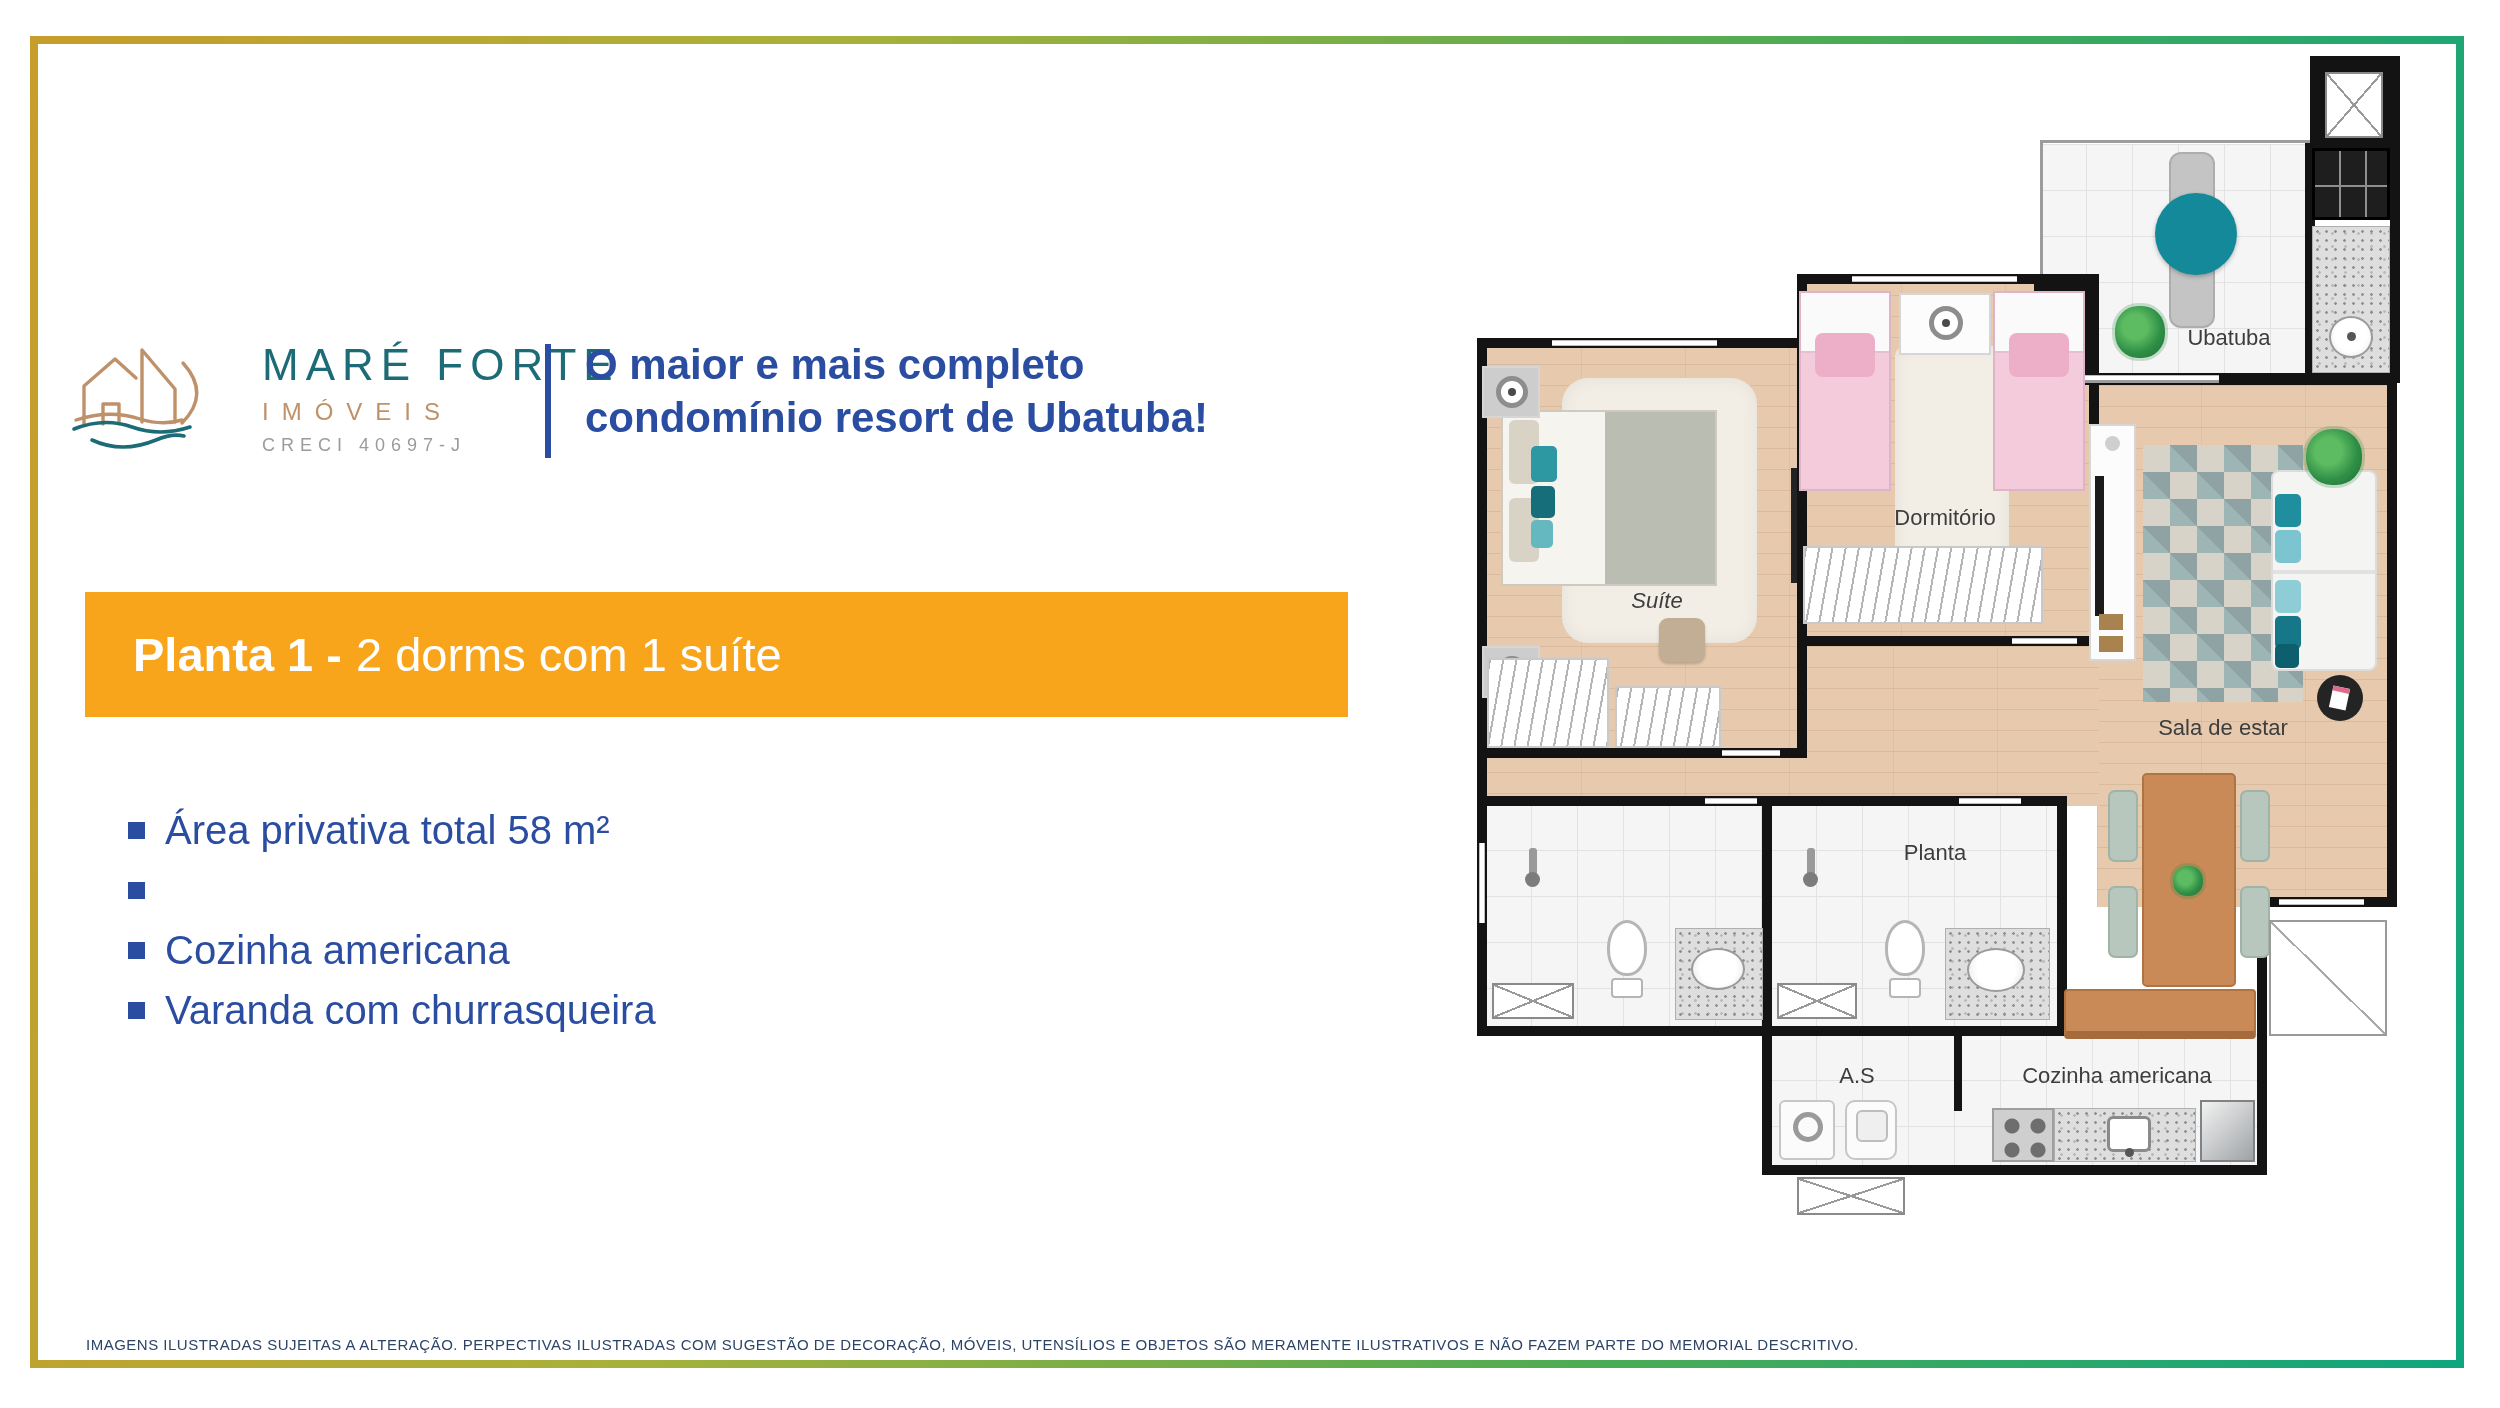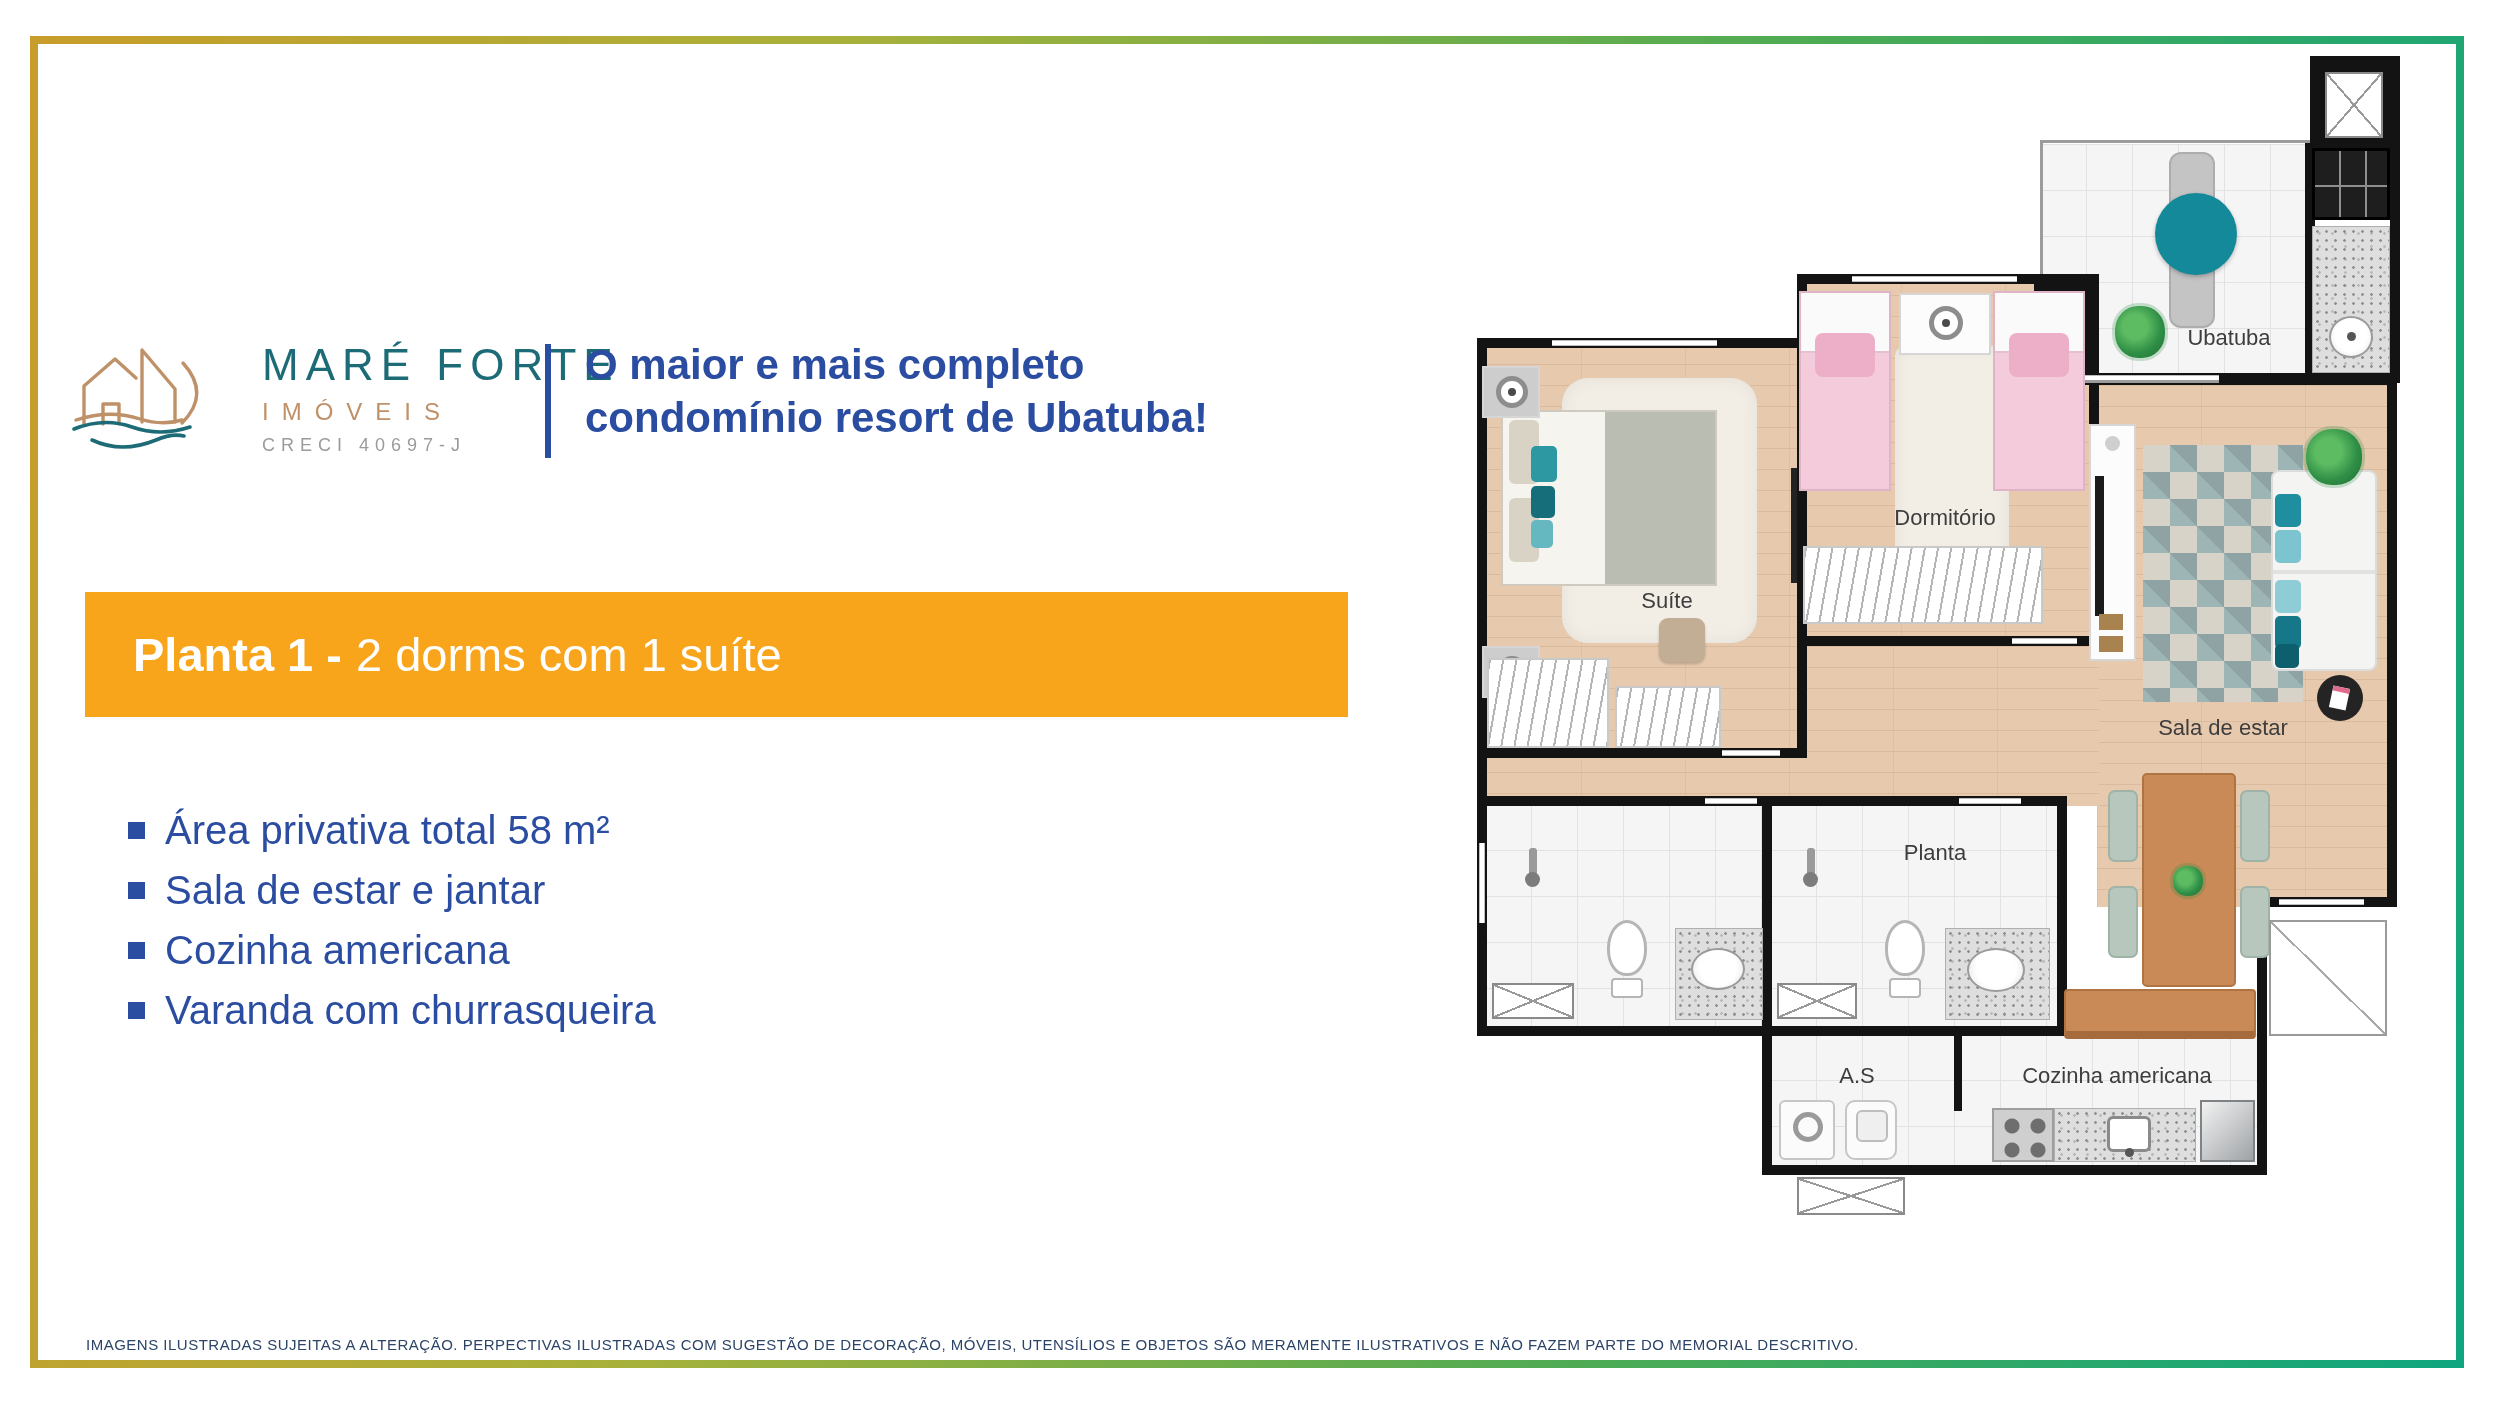--- a/index.html
+++ b/index.html
@@ -117,21 +117,20 @@
     <span class="r">2 dorms com 1 suíte</span>
   </div>
 
   <ul class="features">
     <li>
         <span class="sq"></span>
         <span>Área privativa total 58 m²</span>
       </li>
     <li>
         <span class="sq"></span>
-        <span>Sala de estar e jantar</span>
       </li>
     <li>
         <span class="sq"></span>
         <span>Cozinha americana</span>
       </li>
     <li>
         <span class="sq"></span>
         <span>Varanda com churrasqueira</span>
       </li>
   </ul>
@@ -287,20 +286,20 @@
     <div class="granite" style="left:587px;top:1060px;width:142px;height:54px;"></div>
     <div style="position:absolute;left:640px;top:1068px;width:44px;height:36px;background:#FFF;border:3px solid #8A8A8A;border-radius:6px;box-sizing:border-box;"></div>
     <div class="dot" style="left:658px;top:1100px;width:9px;height:9px;"></div>
     <div style="position:absolute;left:733px;top:1052px;width:55px;height:62px;background:linear-gradient(135deg,#F2F2F2 0%,#9FA3A6 100%);border:2px solid #7F8386;box-sizing:border-box;"></div>
 
     <div class="xbox" style="left:330px;top:1129px;width:108px;height:38px;"></div>
     <div class="dbox" style="left:802px;top:872px;width:118px;height:116px;"></div>
 
     <div class="room-label" style="left:762px;top:290px;">Ubatuba</div>
     <div class="room-label" style="left:478px;top:470px;">Dormitório</div>
-    <div class="room-label" style="left:200px;top:553px;">Suíte</div>
+    <div class="room-label" style="left:190px;top:553px;font-style:italic;">Suíte</div>
     <div class="room-label" style="left:756px;top:680px;">Sala de estar</div>
     <div class="room-label" style="left:468px;top:805px;">Planta</div>
     <div class="room-label" style="left:390px;top:1028px;">A.S</div>
     <div class="room-label" style="left:650px;top:1028px;">Cozinha americana</div>
   </div>
 
 </div>
 
 </body></html>

